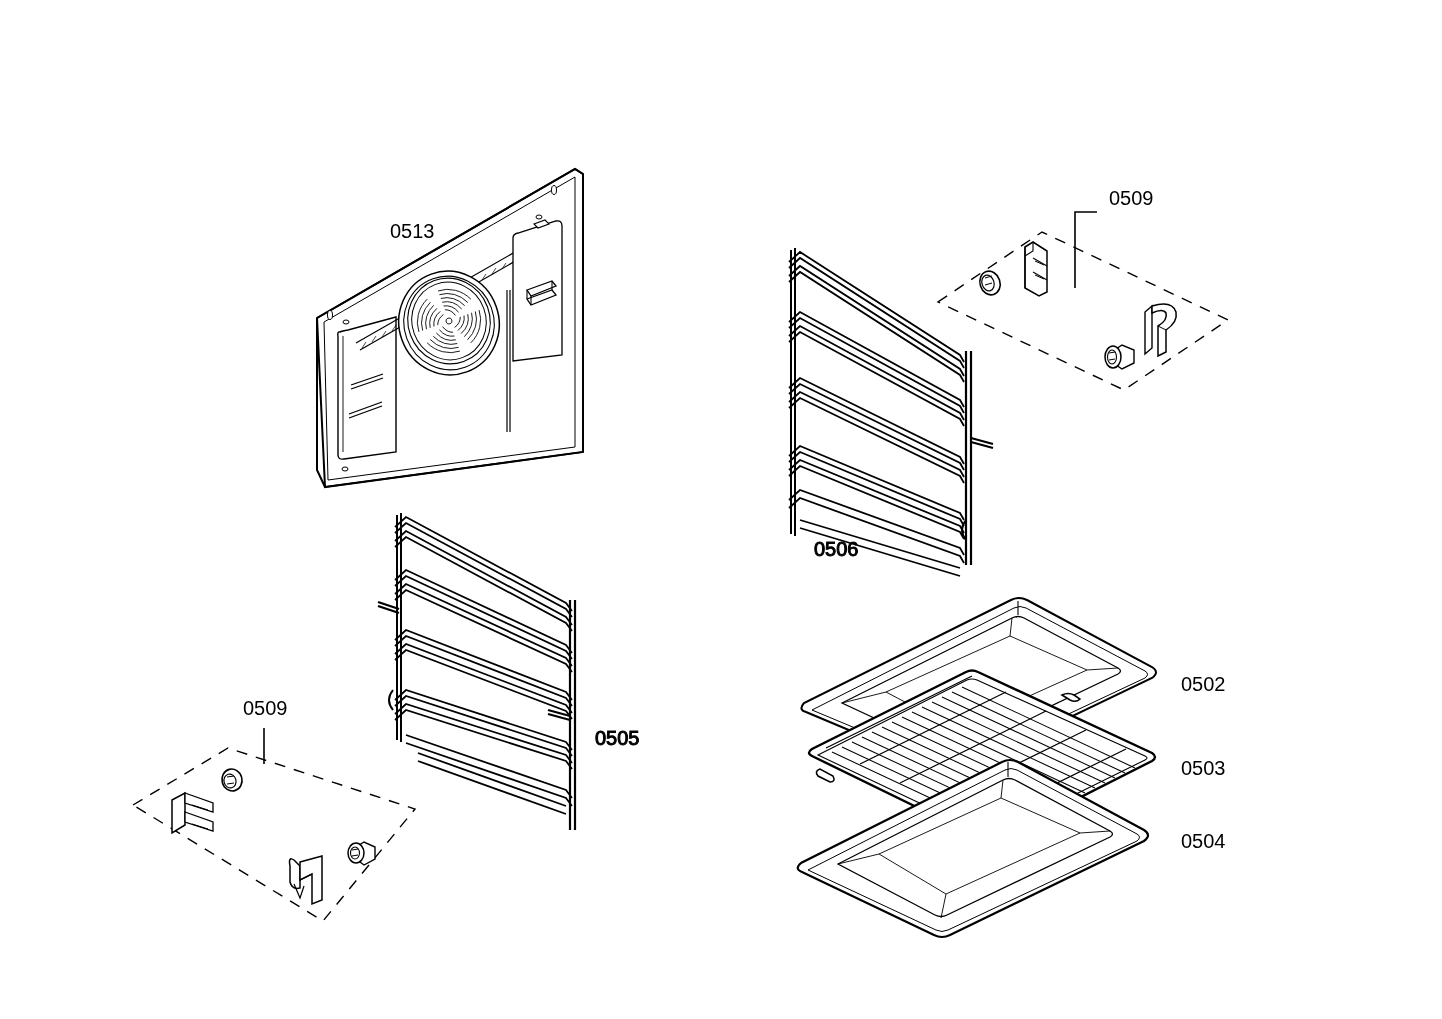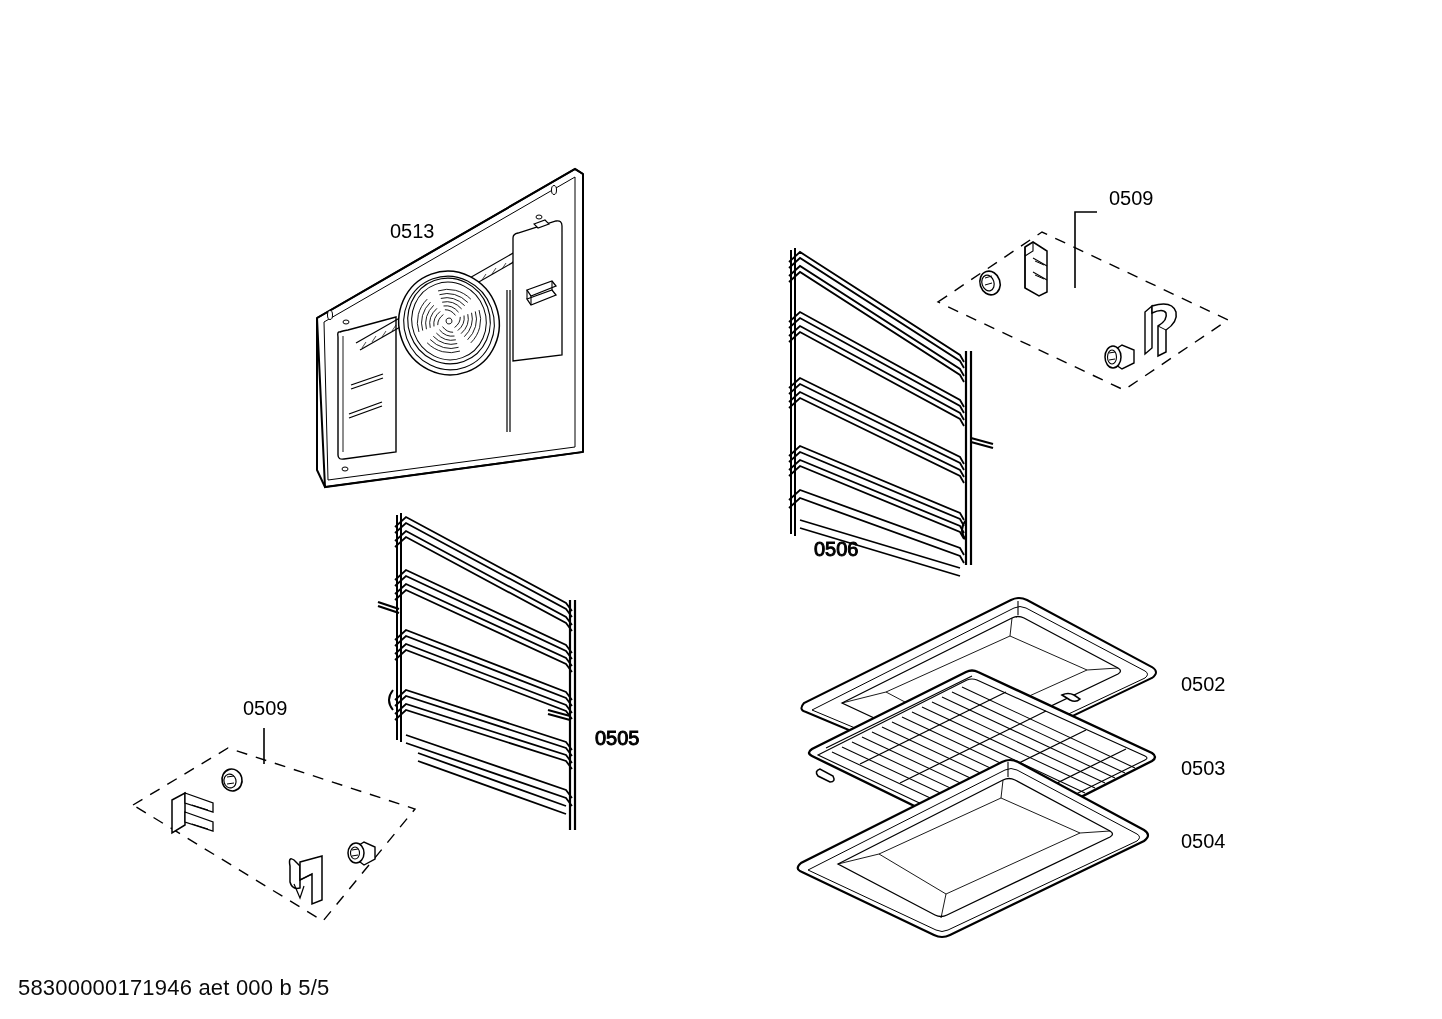--- a/index.html
+++ b/index.html
@@ -405,15 +405,14 @@
       <path d="M879,854 L1001,798 L1080,833 L946,894 Z" fill="#ffffff" stroke="#000" stroke-width="0.9"></path>
       <path d="M838,864 L879,854" fill="none" stroke="#000" stroke-width="0.9"></path>
       <path d="M1003,780 L1001,798" fill="none" stroke="#000" stroke-width="0.9"></path>
       <path d="M1110,831 L1080,833" fill="none" stroke="#000" stroke-width="0.9"></path>
       <path d="M941,918 L946,894" fill="none" stroke="#000" stroke-width="0.9"></path>
       <path d="M1008,762 L1008,777" fill="none" stroke="#000" stroke-width="1.1"></path>
       <text class="plabel" x="1181" y="848">0504</text>
     </g>
   </svg>
 
-  <div class="footer-text">58300000171946 aet 000 b 5/5</div>
 
 </div>
 
 </body></html>

